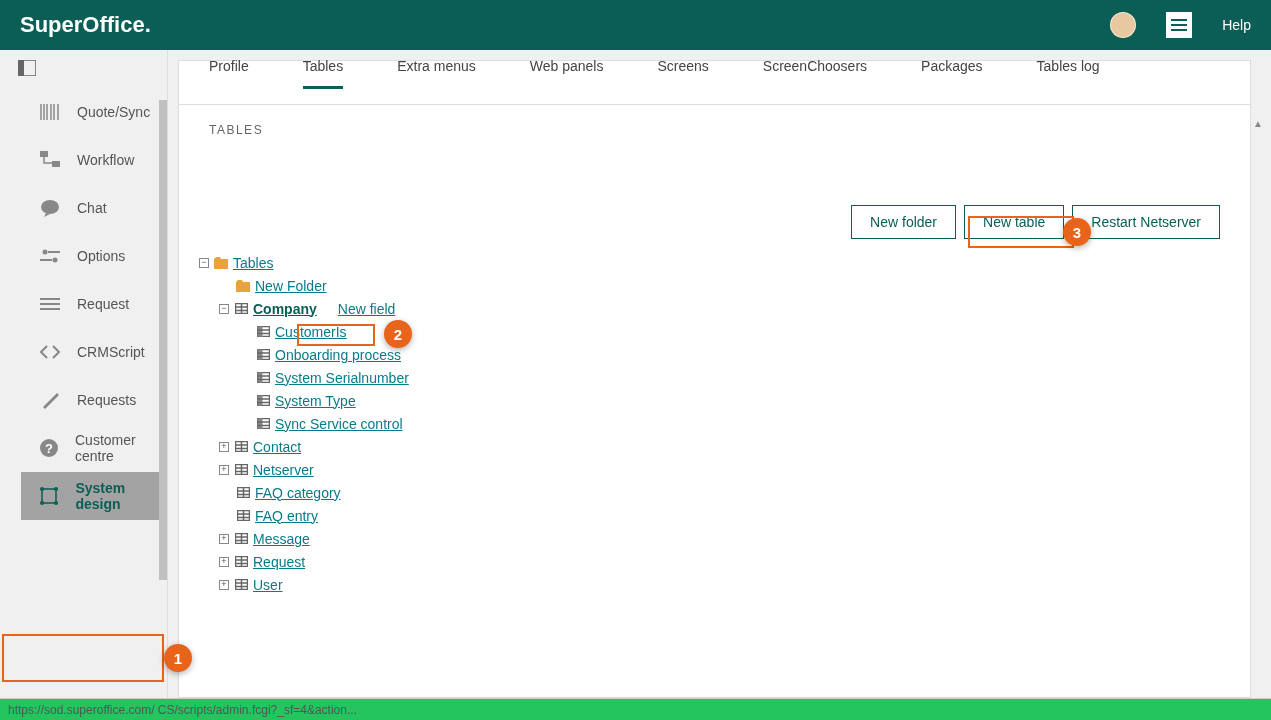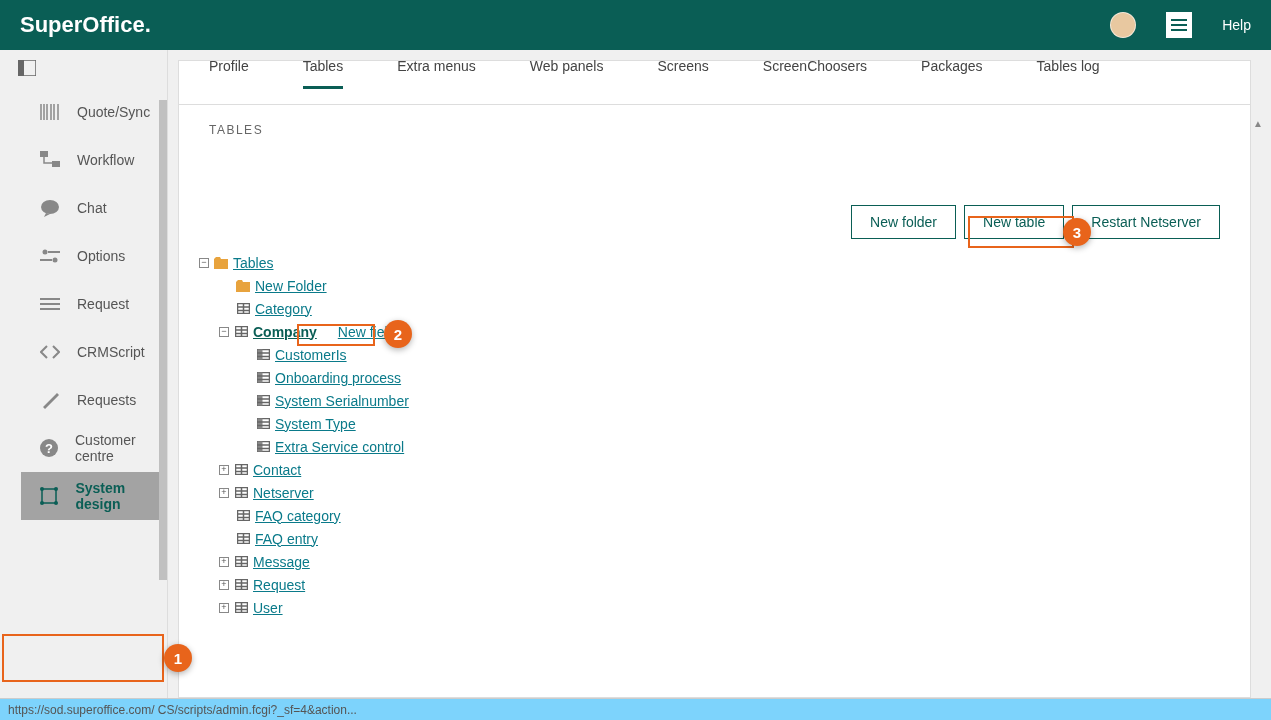--- a/index.html
+++ b/index.html
@@ -47,21 +47,21 @@
 .table-icon svg { fill: none; stroke: #666; stroke-width: 1.5; }
 .field-icon svg { fill: none; stroke: #666; stroke-width: 1.5; }
 .tree-link { color: #0a7a8a; text-decoration: underline; cursor: pointer; }
 .tree-link.bold { font-weight: 700; color: #0a5e55; }
 .new-field-link { color: #0a7a8a; text-decoration: underline; padding: 1px 6px; margin-left: 10px; }
 
 .ind-0 { padding-left: 0; }
 .ind-1 { padding-left: 20px; }
 .ind-2 { padding-left: 40px; }
 
-.statusbar { position: fixed; bottom: 0; left: 0; right: 0; height: 22px; background: #7dd3fc; border-top: 1px solid #ccc; font-size: 12px; color: #555; padding: 3px 8px; display: flex; align-items: center; }
+.statusbar { position: fixed; bottom: 0; left: 0; right: 0; height: 22px; background: #22c55e; border-top: 1px solid #ccc; font-size: 12px; color: #555; padding: 3px 8px; display: flex; align-items: center; }
 .scrollbar-thumb { position: absolute; right: 0; width: 8px; background: #c0c0c0; }
 .arrow-up { position: absolute; top: 68px; right: 8px; font-size: 10px; color: #888; }
 </style>
 </head>
 <body>
 
 <div class="header">
   <div class="logo">SuperOffice.</div>
   <div class="header-right">
     <div class="avatar"></div>
@@ -214,32 +214,20 @@
           <div class="tree-row ind-1">
             <span class="toggle-spacer"></span>
             <span class="tree-icon folder-icon">
               <svg width="14" height="12">
                 <path d="M0 2 l2-2 h4 l1 2 h7 v10 h-14z"></path>
               </svg>
             </span> 
             <a class="tree-link">New Folder</a>
           </div>
           <div class="tree-row ind-1">
-            <span class="toggle-spacer"></span>
-            <span class="tree-icon table-icon">
-              <svg width="13" height="11">
-                <rect x="0.5" y="0.5" width="12" height="10"></rect>
-                <line x1="0" y1="4" x2="13" y2="4"></line>
-                <line x1="0" y1="7.5" x2="13" y2="7.5"></line>
-                <line x1="6.5" y1="0" x2="6.5" y2="11"></line>
-              </svg>
-            </span> 
-            <a class="tree-link">Category</a>
-          </div>
-          <div class="tree-row ind-1">
             <span class="toggle">−</span> 
             <span class="tree-icon table-icon">
               <svg width="13" height="11">
                 <rect x="0.5" y="0.5" width="12" height="10"></rect>
                 <line x1="0" y1="4" x2="13" y2="4"></line>
                 <line x1="0" y1="7.5" x2="13" y2="7.5"></line>
                 <line x1="6.5" y1="0" x2="6.5" y2="11"></line>
               </svg>
             </span> 
             <a class="tree-link bold">Company</a>
@@ -296,21 +284,21 @@
           <div class="tree-row ind-2">
             <span class="toggle-spacer"></span>
             <span class="tree-icon field-icon">
               <svg width="13" height="11">
                 <rect x="0.5" y="0.5" width="12" height="10"></rect>
                 <rect x="0.5" y="0.5" width="5" height="10" fill="#888" stroke="none"></rect>
                 <line x1="0" y1="4" x2="13" y2="4"></line>
                 <line x1="0" y1="7.5" x2="13" y2="7.5"></line>
               </svg>
             </span> 
-            <a class="tree-link">Extra Service control</a>
+            <a class="tree-link">Sync Service control</a>
           </div>
           <div class="tree-row ind-1">
             <span class="toggle">+</span> 
             <span class="tree-icon table-icon">
               <svg width="13" height="11">
                 <rect x="0.5" y="0.5" width="12" height="10"></rect>
                 <line x1="0" y1="4" x2="13" y2="4"></line>
                 <line x1="0" y1="7.5" x2="13" y2="7.5"></line>
                 <line x1="6.5" y1="0" x2="6.5" y2="11"></line>
               </svg>

